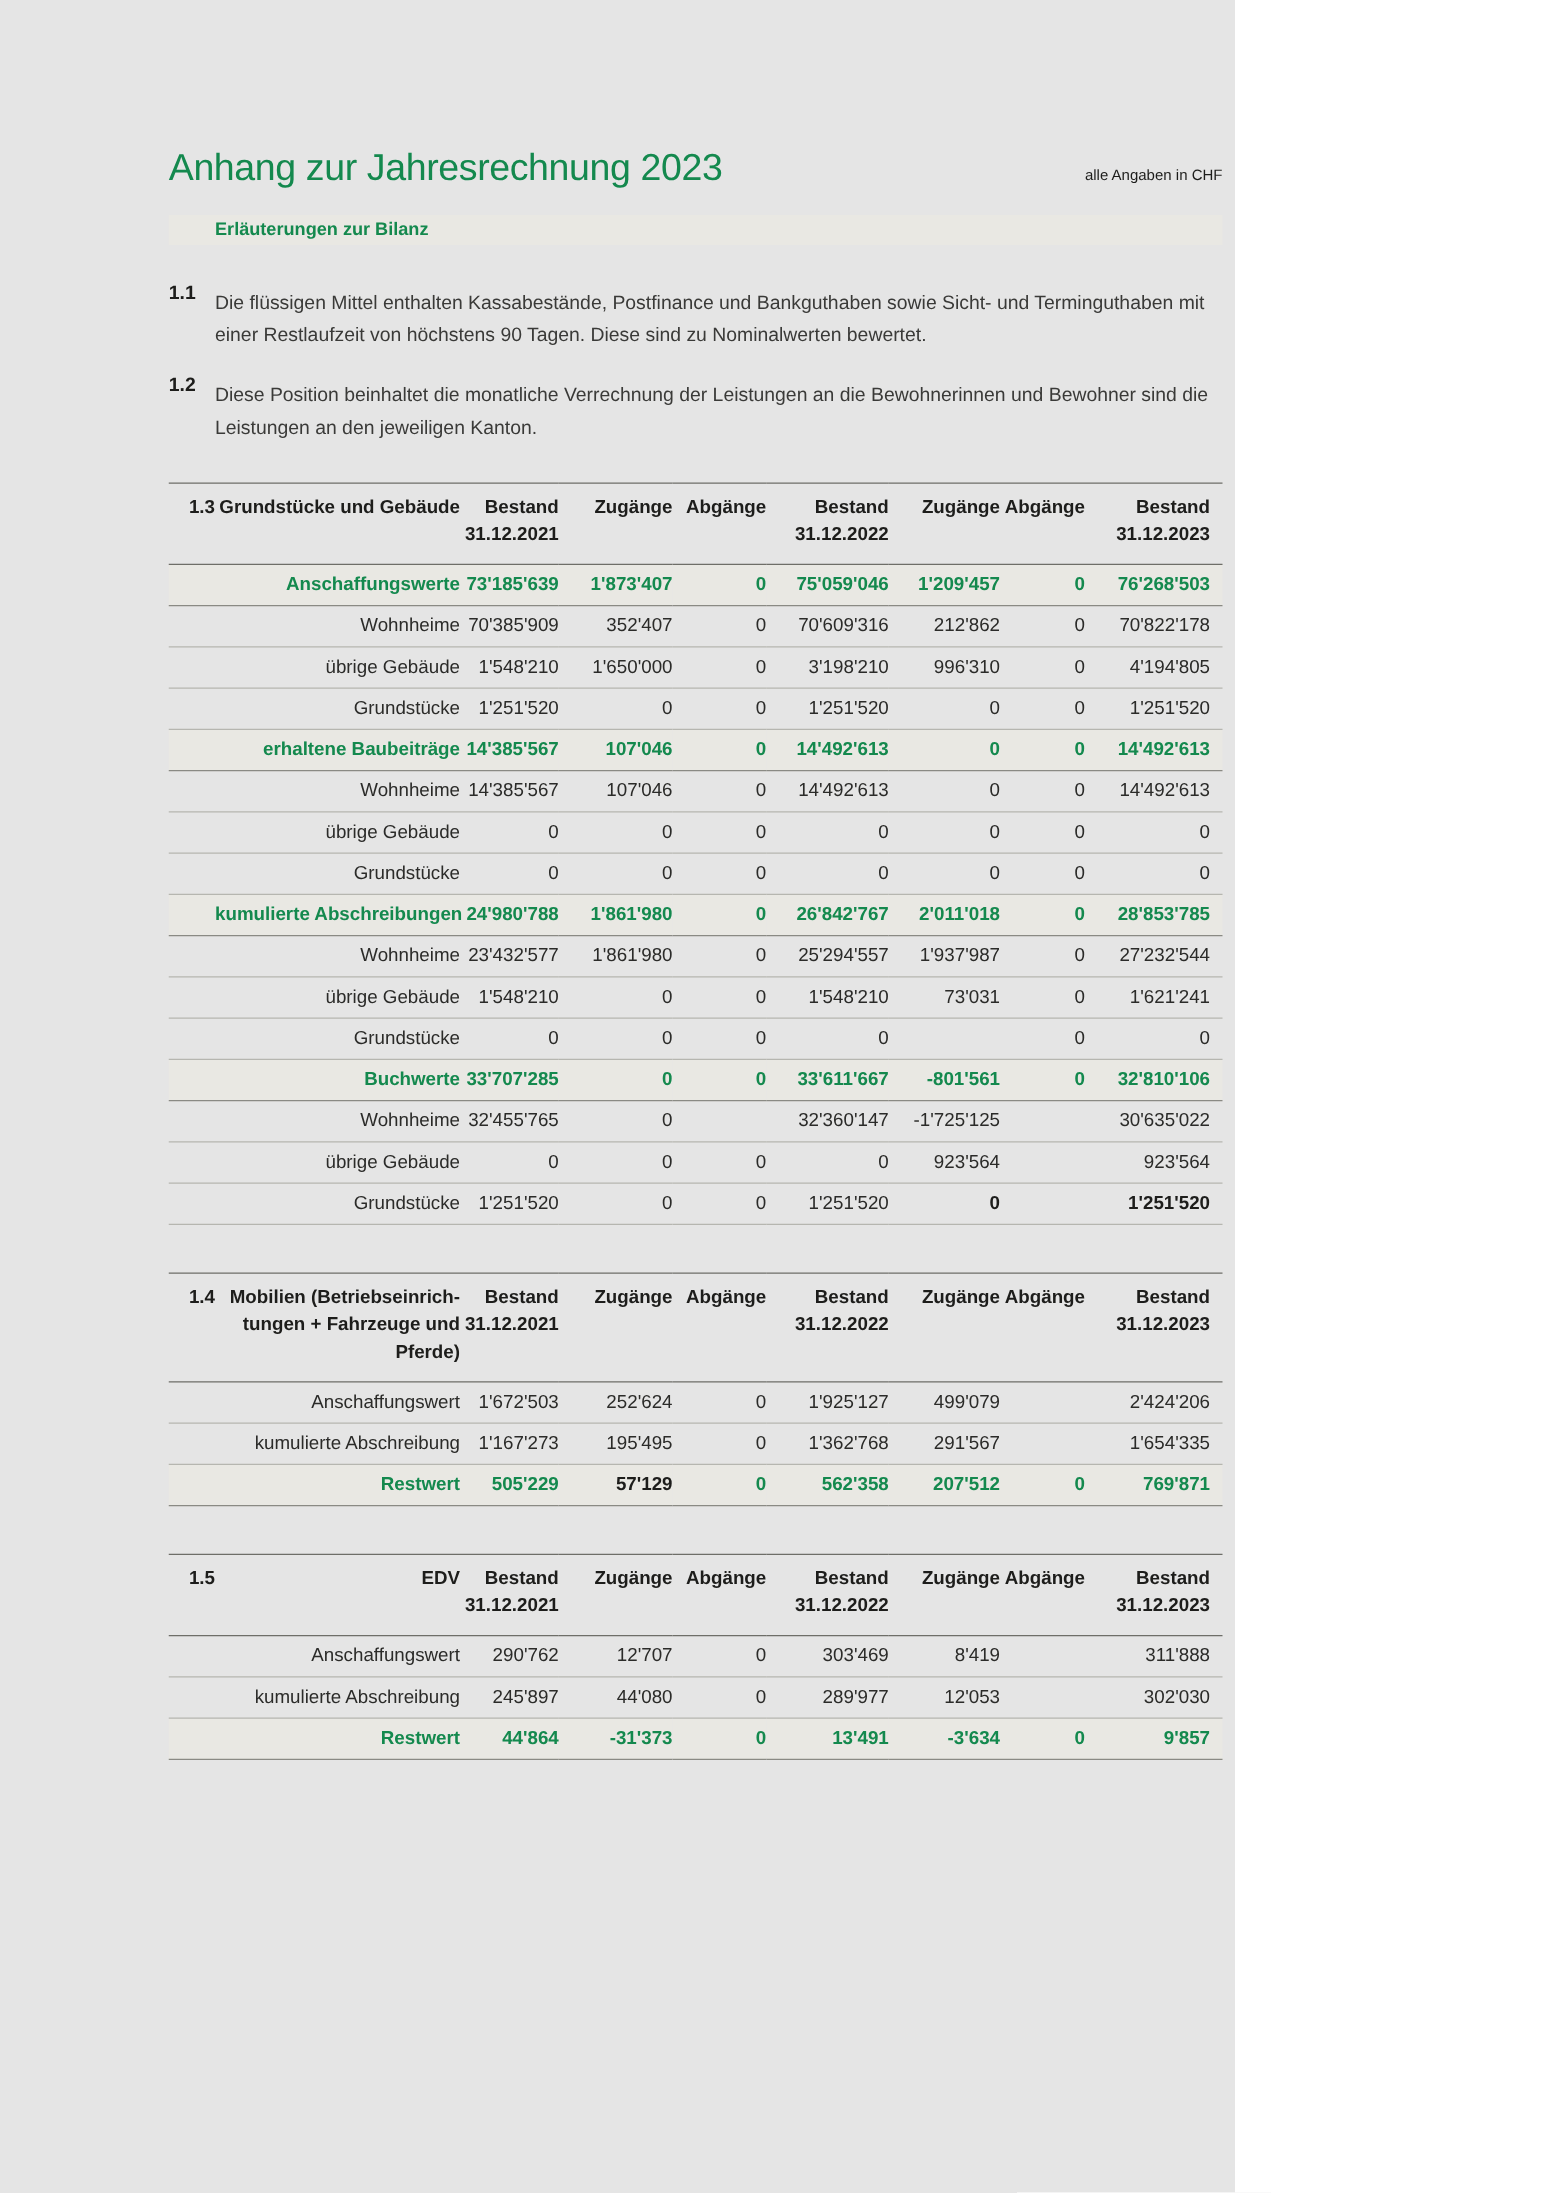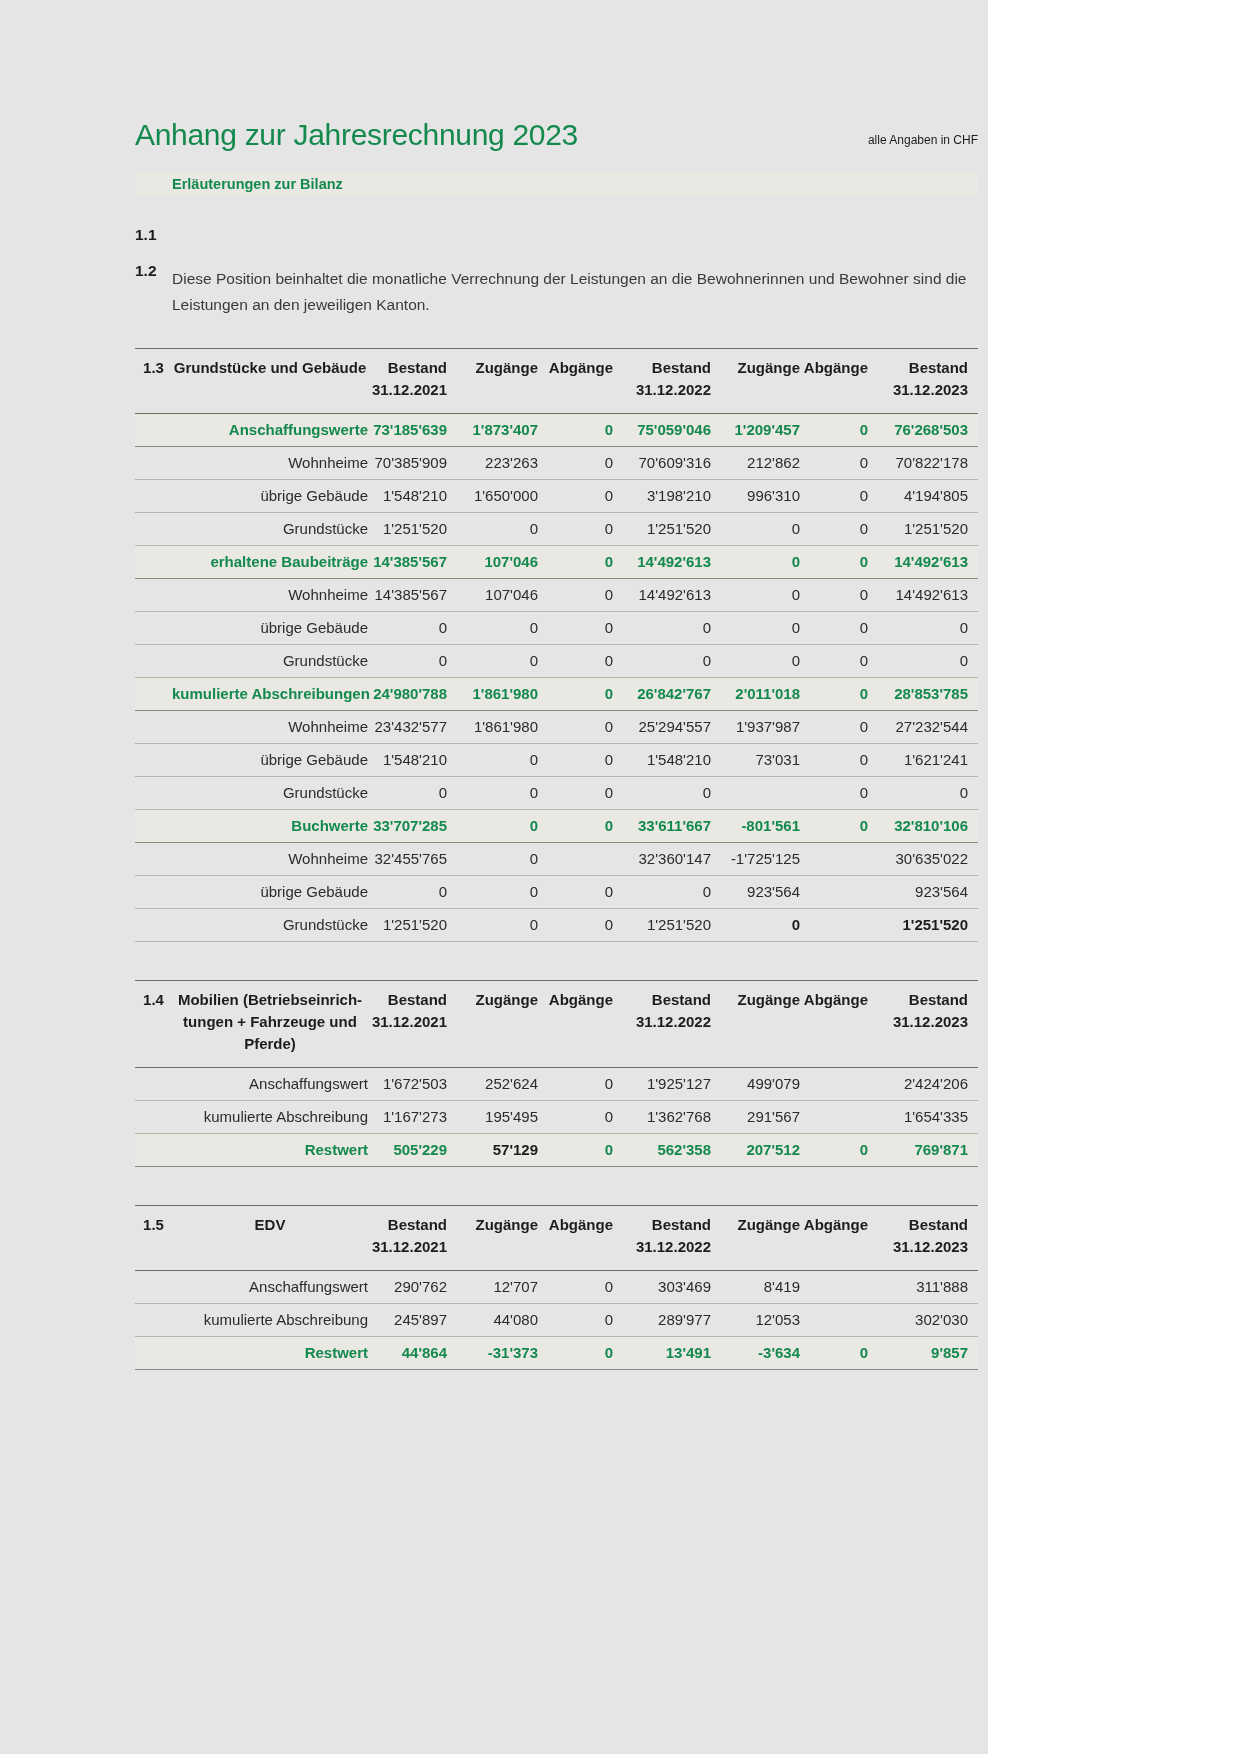--- a/index.html
+++ b/index.html
@@ -43,21 +43,21 @@
   }
   table.fin-table + table.fin-table{margin-top:38px;}
   col.c-num{width:37px}col.c-label{width:196px}
   col.c-b1{width:79px}col.c-z1{width:91px}col.c-a1{width:75px}
   col.c-b2{width:98px}col.c-z2{width:89px}col.c-a2{width:68px}
   col.c-b3{width:110px}
   .fin-table th{
     vertical-align:top;text-align:right;font-weight:bold;color:#1d1d1b;
     padding:8px 0 12px 0;line-height:22px;
   }
-  .fin-table th.num,.fin-table th.ttl{text-align:center;}
+  .fin-table th.num,.fin-table th.ttl{text-align:right;}
   .fin-table th .l2{font-weight:bold;}
   .fin-table thead tr{border-bottom:1px solid #6e6e68;}
   .fin-table td{
     padding:6px 0 7px 0;text-align:right;line-height:19px;
     white-space:nowrap;
   }
   .fin-table td.label{text-align:right;}
   .fin-table td:last-child, .fin-table th:last-child{padding-right:10px;}
   .fin-table tbody tr{border-bottom:1px solid #b6b6b0;}
   .fin-table tbody tr.hl{
@@ -78,20 +78,21 @@
       <div class="chf-note">alle Angaben in CHF</div>
     </div>
 
     <div class="section-bar">
       <span>Erläuterungen zur Bilanz</span>
     </div>
 
     <div class="section">
       <div class="sec-num">1.1</div>
       <div>
+        <p class="sec-body">Die flüssigen Mittel enthalten Kassabestände, Postfinance und Bankguthaben sowie Sicht- und Terminguthaben mit einer Restlaufzeit von höchstens 90 Tagen. Diese sind zu Nominalwerten bewertet.</p>
       </div>
     </div>
 
     <div class="section">
       <div class="sec-num">1.2</div>
       <div>
         <p class="sec-body">Diese Position beinhaltet die monatliche Verrechnung der Leistungen an die Bewohnerinnen und Bewohner sind die Leistungen an den jeweiligen Kanton.</p>
       </div>
     </div>
 
@@ -148,21 +149,21 @@
             <td>0</td>
             <td>75'059'046</td>
             <td>1'209'457</td>
             <td>0</td>
             <td>76'268'503</td>
           </tr>
           <tr>
             <td class="num"></td>
             <td class="label">Wohnheime</td>
             <td>70'385'909</td>
-            <td>223'263</td>
+            <td>352'407</td>
             <td>0</td>
             <td>70'609'316</td>
             <td>212'862</td>
             <td>0</td>
             <td>70'822'178</td>
           </tr>
           <tr>
             <td class="num"></td>
             <td class="label">übrige Gebäude</td>
             <td>1'548'210</td>

